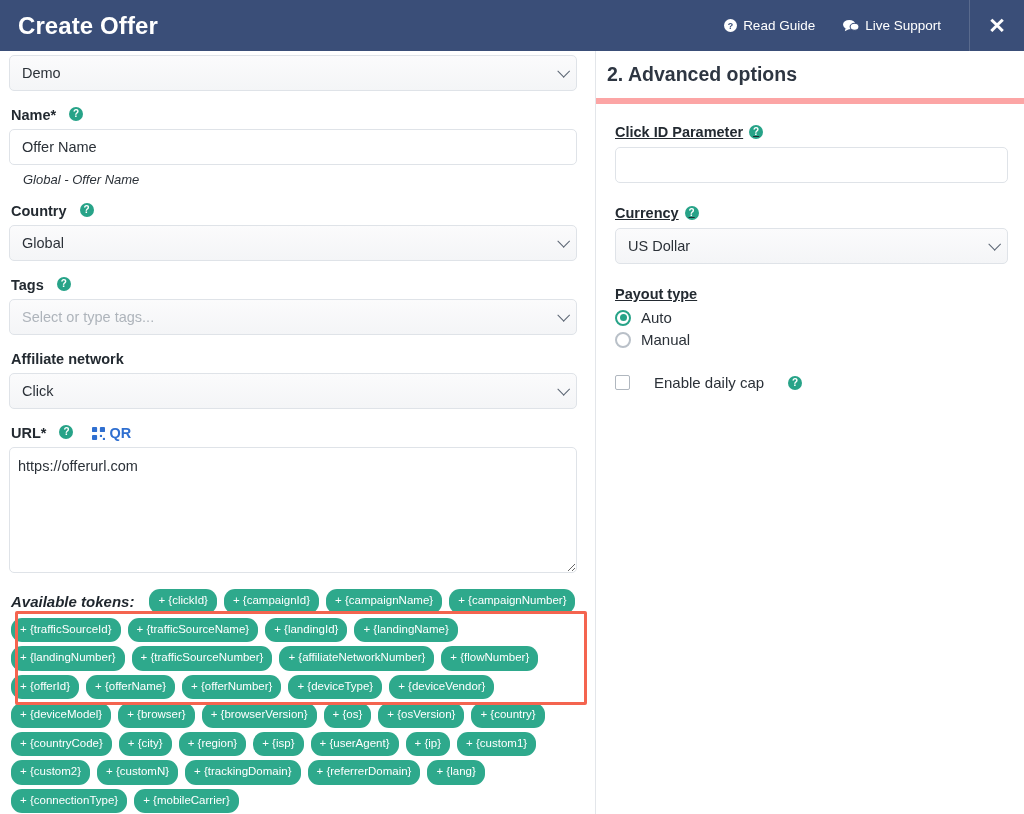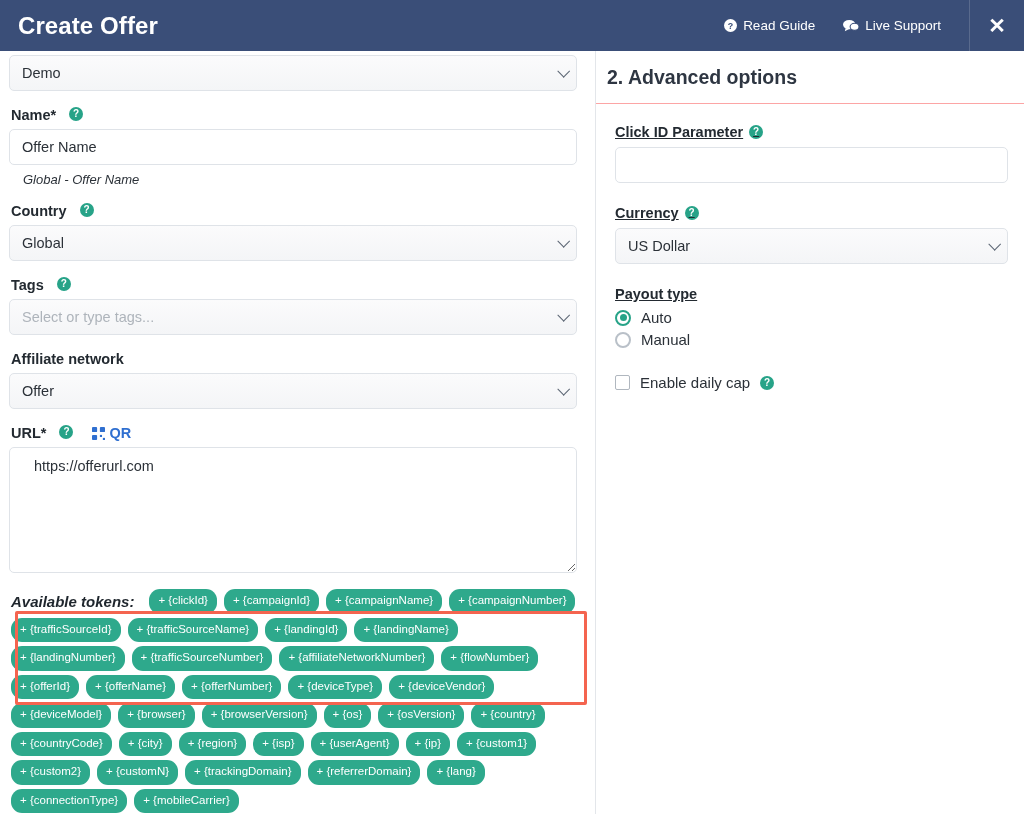--- a/index.html
+++ b/index.html
@@ -121,21 +121,21 @@
   .hint {
     font-size: 13px; font-style: italic;
     color: #2b3138;
     margin: 7px 0 0 14px;
   }
   #url-textarea {
     width: 100%; height: 126px;
     border: 1px solid #dfe3e8;
     border-radius: 5px;
     background: #fff;
-    padding: 10px 24px;
+    padding: 10px 8px;
     font-size: 14.5px; color: #2b3138;
     font-family: "Liberation Sans", sans-serif;
     resize: vertical;
     outline: none;
   }
   #qr-link {
     display: inline-flex; align-items: center; gap: 4px;
     color: #2f6fd0; font-size: 14.5px; font-weight: 700;
     cursor: pointer; margin-left: 6px;
   }
@@ -176,21 +176,21 @@
     pointer-events: none;
   }
 
   
   #right-pane {
     position: absolute; left: 596px; top: 0;
     width: 428px; height: 763px;
   }
   #adv-header {
     height: 53px;
-    border-bottom: 1px solid #fca5a5;
+    border-bottom: 6px solid #fca5a5;
     display: flex; align-items: center;
     padding-left: 11px;
   }
   #adv-title {
     font-size: 19.5px; font-weight: 600; color: #2e3642;
   }
   #adv-content { padding: 20px 16px 0 19px; }
   .r-label {
     font-size: 14.5px; font-weight: 700; color: #232a31;
     margin: 0 0 7px 0;
@@ -207,21 +207,21 @@
     border: 2px solid #b9c0c8; background: #fff;
     display: flex; align-items: center; justify-content: center;
     flex: none;
   }
   .radio.on { border-color: #27a388; }
   .radio.on::after {
     content: ""; width: 7px; height: 7px;
     border-radius: 50%; background: #27a388;
   }
   .check-row {
-    display: flex; align-items: center; gap: 10px;
+    display: flex; align-items: center; gap: 24px;
     margin-top: 26px; cursor: pointer;
     font-size: 15px; color: #2b3138;
   }
   .checkbox {
     width: 15px; height: 15px;
     border: 1.6px solid #b0b7bf; border-radius: 2px;
     background: #fff; flex: none;
   }
 </style>
 </head>
@@ -289,21 +289,21 @@
     </div>
     <div class="sel placeholder-txt">
       <span>Select or type tags...</span>
       <span class="chev"></span>
     </div>
 
     <div class="field-label">
       <span>Affiliate network</span>
     </div>
     <div class="sel">
-      <span>Offer</span>
+      <span>Click</span>
       <span class="chev"></span>
     </div>
 
     <div class="field-label">
       <span>URL*</span>
       <span class="help-icon">?</span>
       <span id="qr-link">
         <span style="display:inline-flex">
           <svg width="13" height="13" viewBox="0 0 14 14">
             <rect x="0" y="0" width="5.5" height="5.5" rx="1" fill="#2f6fd0"></rect>

